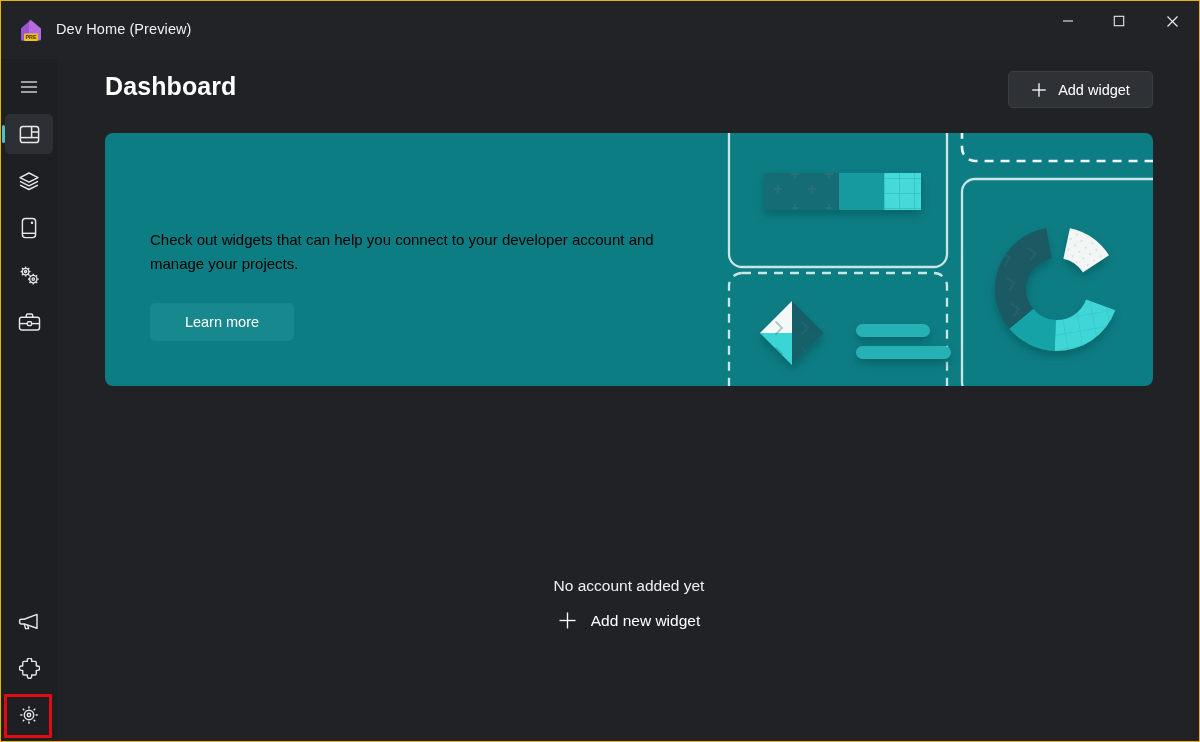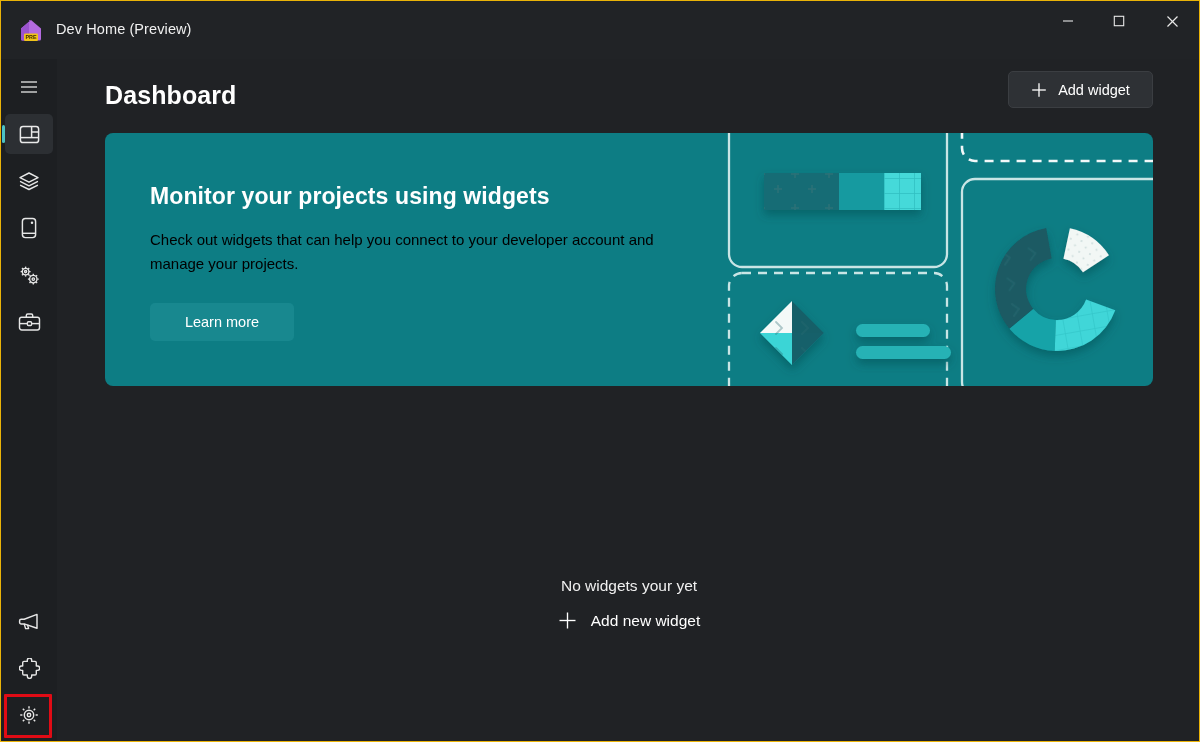--- a/index.html
+++ b/index.html
@@ -121,21 +121,21 @@
   #main {
     position: absolute;
     left: 56px; top: 58px;
     width: 1144px;
     height: 684px;
     background: #202225;
   }
   #page-title {
     position: absolute;
     left: 48px;
-    top: 22px;
+    top: 13px;
     font-size: 25px;
     font-weight: bold;
     color: #ffffff;
     letter-spacing: 0.1px;
   }
   #add-widget-button {
     position: absolute;
     left: 951px;
     top: 12px;
     width: 145px;
@@ -434,31 +434,30 @@
             <path d="M0 -62 A62 62 0 0 1 43.8 -43.8 L21.9 -21.9 A31 31 0 0 0 0 -31 Z" fill="url(#dotTex)" transform="rotate(12)"></path>
             <path d="M0 -62 A62 62 0 0 0 -53.7 31 L-26.8 15.5 A31 31 0 0 1 0 -31 Z" fill="#1b5a63" transform="rotate(-10)"></path>
             <path d="M0 -62 A62 62 0 0 0 -53.7 31 L-26.8 15.5 A31 31 0 0 1 0 -31 Z" fill="url(#chevTex)" opacity="0.5" transform="rotate(-10)"></path>
             <path d="M-53.7 31 A62 62 0 0 0 -13 60.6 L-6.5 30.3 A31 31 0 0 1 -26.8 15.5 Z" fill="#16a3a8" transform="rotate(-10)"></path>
             <path d="M-13 60.6 A62 62 0 0 0 53.7 31 L26.8 15.5 A31 31 0 0 1 -6.5 30.3 Z" fill="#3fd6d8" transform="rotate(-10)"></path>
             <path d="M-13 60.6 A62 62 0 0 0 53.7 31 L26.8 15.5 A31 31 0 0 1 -6.5 30.3 Z" fill="url(#gridTex)" opacity="0.6" transform="rotate(-10)"></path>
           </g>
         </svg>
       </div>
 
-      <div id="banner-heading">Monitor your projects using widgets</div>
       <div id="banner-body">Check out widgets that can help you connect to your developer account and manage your projects.</div>
 
       <div id="learn-more-button">
         <span>Learn more</span>
       </div>
 
     </div>
 
     <div id="empty-state">
-      <div id="empty-state-title">No widgets your yet</div>
+      <div id="empty-state-title">No account added yet</div>
       <div id="add-new-widget-link">
         <svg width="19" height="19" viewBox="0 0 19 19">
           <line x1="9.5" y1="1.5" x2="9.5" y2="17.5" stroke="#ffffff" stroke-width="1.35"></line>
           <line x1="1.5" y1="9.5" x2="17.5" y2="9.5" stroke="#ffffff" stroke-width="1.35"></line>
         </svg>
         <span>Add new widget</span>
       </div>
     </div>
 
   </div>

